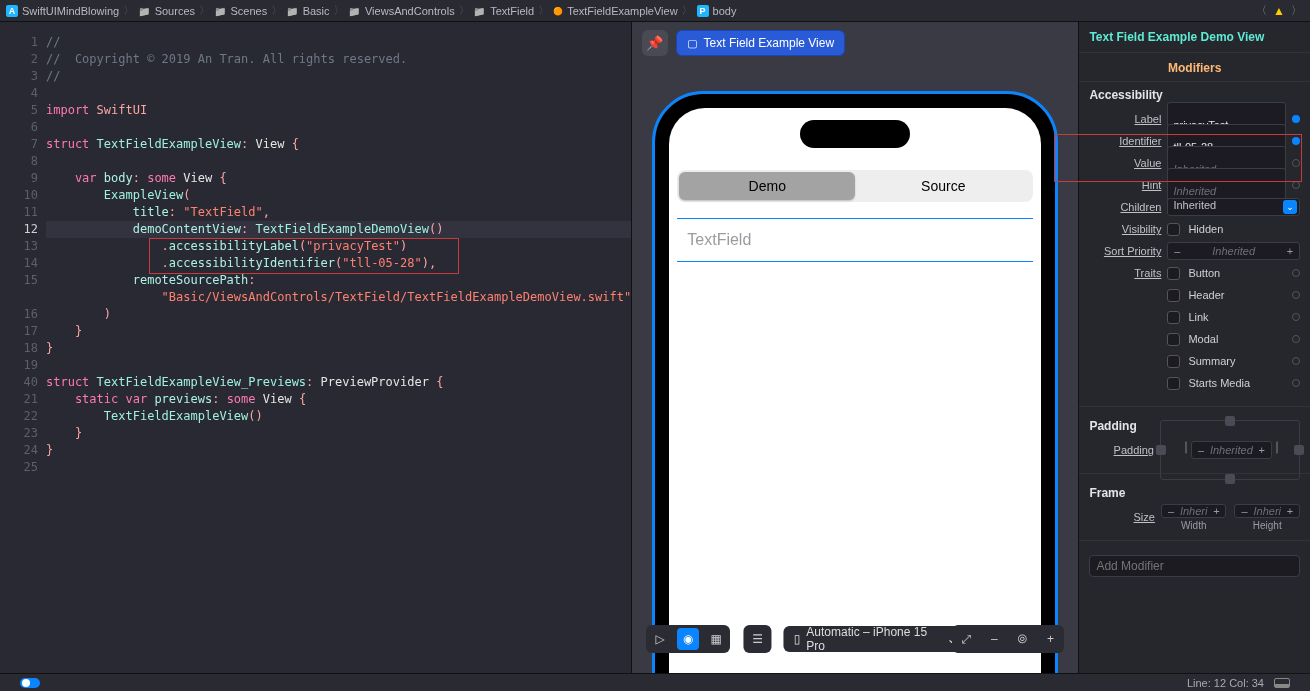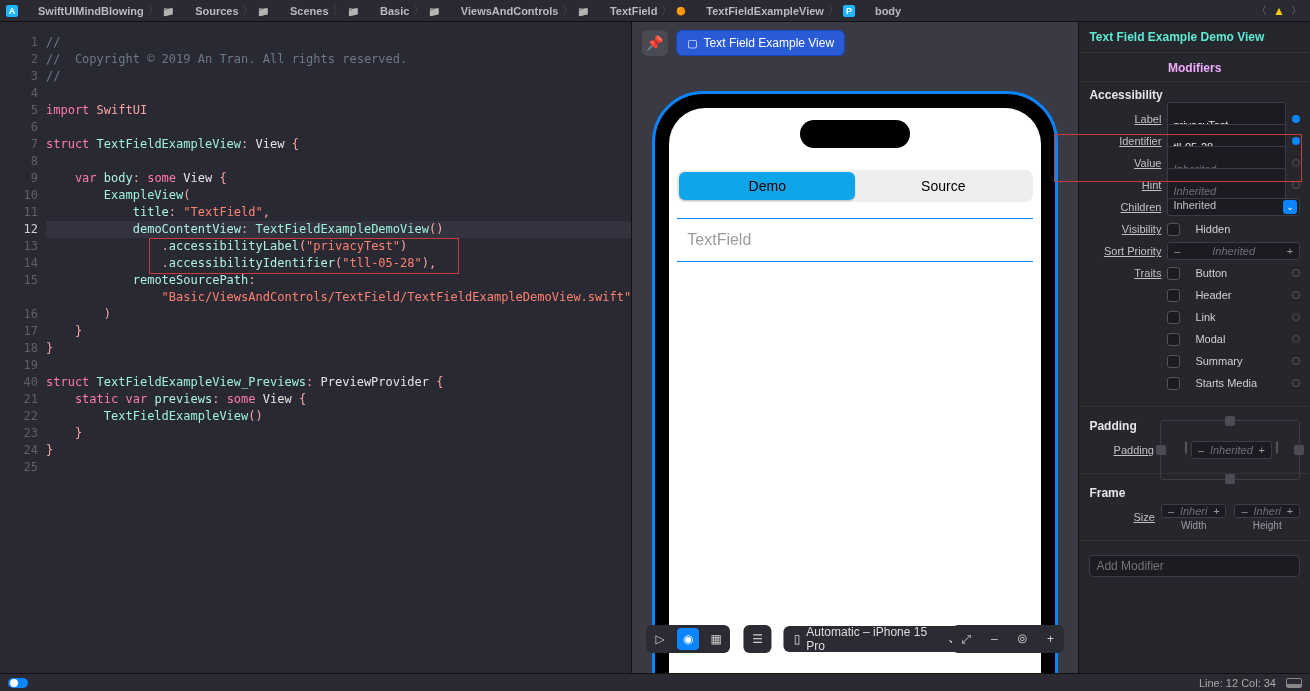--- a/index.html
+++ b/index.html
@@ -19,21 +19,21 @@
   display: flex;
   align-items: center;
   height: 22px;
   background: #2a2a32;
   border-bottom: 1px solid #111;
   padding: 0 6px;
   gap: 4px;
   font-size: 11px;
   color: #b9b9c0;
 }
-.crumb { display: flex; align-items: center; gap: 20px; font-weight: bold; }
+.crumb { display: flex; align-items: center; gap: 4px; }
 .chev { color: #5a5a62; }
 .top-bar .spacer { flex: 1; }
 .crumb-icon-folder::before { content: "📁"; font-size: 10px; filter: grayscale(1) brightness(0.8); }
 .crumb-icon-swift::before { content: "🟠"; font-size: 8px; position: relative; top: -1px; }
 .crumb-icon-p::before { content: "P"; display: inline-block; width: 12px; height: 12px; background: #1fb6ff; color: #fff; border-radius: 2px; text-align: center; font-size: 9px; font-weight: bold; line-height: 12px; }
 .crumb-icon-proj::before { content: "A"; display: inline-block; width: 12px; height: 12px; background: #1fb6ff; color: #fff; border-radius: 2px; text-align: center; font-size: 9px; font-weight: bold; line-height: 12px; }
 .nav-warn { color: #ffcc00; font-size: 12px; }
 .nav-arrow { color: #888; padding: 0 2px; }
 
 
@@ -165,21 +165,21 @@
   height: 32px;
 }
 .seg-item {
   flex: 1;
   text-align: center;
   line-height: 28px;
   font-size: 14px;
   color: #000;
   border-radius: 6px;
 }
-.seg-item.active { background: #0ea5e9; box-shadow: 0 1px 2px rgba(0,0,0,0.2); }
+.seg-item.active { background: #a3a3a3; box-shadow: 0 1px 2px rgba(0,0,0,0.2); }
 .text-field {
   margin-top: 16px;
   height: 44px;
   border-top: 1px solid #0a84ff;
   border-bottom: 1px solid #0a84ff;
   padding: 0 10px;
   display: flex;
   align-items: center;
   color: #9a9aa0;
   font-size: 16px;
@@ -251,21 +251,21 @@
   padding: 8px 10px;
   font-weight: 600;
   color: #5eead4;
   border-bottom: 1px solid #333;
   font-size: 12px;
 }
 .insp-tabbar {
   text-align: center;
   padding: 8px 0 6px;
   border-bottom: 1px solid #333;
-  color: #f0abfc;
+  color: #fdba74;
   font-weight: 600;
   font-size: 12px;
 }
 .insp-section {
   padding: 6px 10px;
 }
 .insp-section h4 {
   font-size: 12px;
   font-weight: 600;
   color: #e4e4e8;
@@ -316,21 +316,21 @@
   background: #0a84ff;
   border-radius: 3px;
   color: #fff;
   font-size: 9px;
   text-align: center;
   line-height: 14px;
 }
 .insp-check {
   display: flex;
   align-items: center;
-  gap: 15px;
+  gap: 8px;
   flex: 1;
 }
 .insp-check .box {
   width: 13px;
   height: 13px;
   border-radius: 3px;
   background: #1b1b21;
   border: 1px solid #555;
 }
 .traits-list .insp-row label { width: 72px; }
@@ -423,21 +423,21 @@
   z-index: 50;
 }
 
 
 .status-bar {
   height: 18px;
   background: #2a2a32;
   border-top: 1px solid #111;
   display: flex;
   align-items: center;
-  padding: 0 8px;
+  padding: 0 20px;
   font-size: 11px;
   color: #aaa;
 }
 .status-bar .spacer { flex: 1; }
 .toggle-pill {
   width: 20px;
   height: 10px;
   background: #0a84ff;
   border-radius: 5px;
   position: relative;

